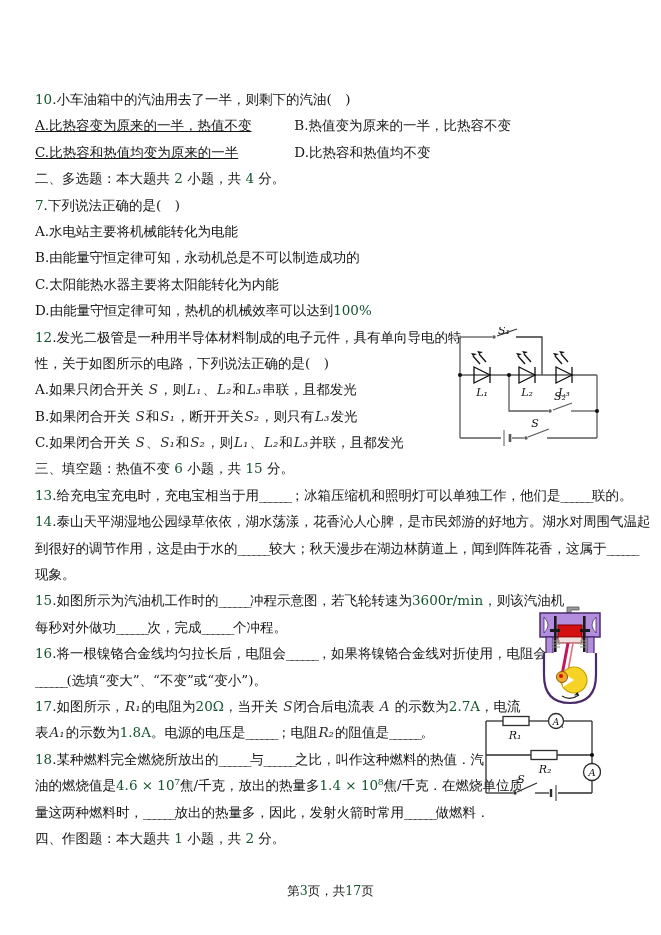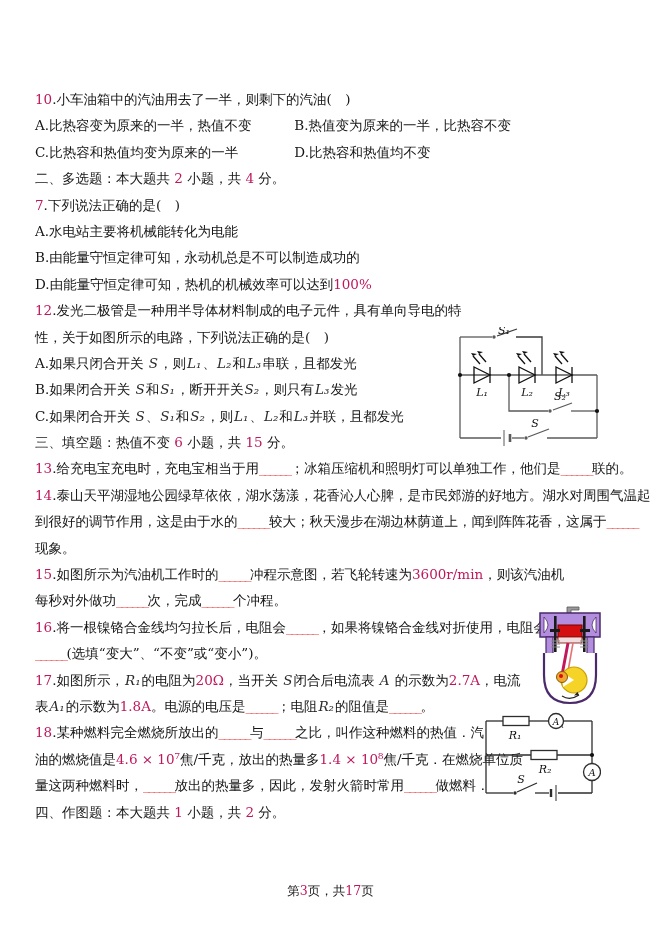--- a/index.html
+++ b/index.html
@@ -4,24 +4,24 @@
 <style>
   html,body{margin:0;padding:0;}
   body{
     width:661px;height:935px;background:#ffffff;overflow:hidden;position:relative;
     font-family:"DejaVu Serif","Liberation Serif",serif;
     font-size:13.5px;color:#151515;
   }
   .content{position:absolute;left:35px;top:86px;width:610px;}
   .line{height:26.4px;line-height:26.4px;white-space:nowrap;}
   .sec{font-weight:normal;}
-  .col1{display:inline-block;width:255px;}
-  .n{font-family:"DejaVu Serif","Liberation Serif",serif;color:#be185d;}
+  .col1{display:inline-block;width:255px;text-decoration:underline;}
+  .n{font-family:"DejaVu Serif","Liberation Serif",serif;color:#14532d;}
   .v{font-family:"DejaVu Serif","Liberation Serif",serif;font-style:italic;color:#2b2b2b;padding:0 1px;}
-  .bl{letter-spacing:-1.5px;color:#ef4444;}
+  .bl{letter-spacing:-1.5px;color:#000000;}
   .diagram{position:absolute;}
   #led-circuit{left:454px;top:327px;}
   #engine{left:536px;top:603px;}
   #ammeter-circuit{left:481px;top:712px;}
   .footer{position:absolute;left:0;top:883px;width:661px;text-align:center;font-size:12.5px;color:#1a1a1a;}
   svg text{font-family:"DejaVu Serif","Liberation Serif",serif;}
 </style>
 </head>
 <body>
 
@@ -32,20 +32,21 @@
     <span><span>B.热值变为原来的一半，比热容不变</span></span>
   </div>
   <div class="line">
     <span class="col1"><span>C.比热容和热值均变为原来的一半</span></span>
     <span><span>D.比热容和热值均不变</span></span>
   </div>
   <div class="line sec"><span>二、多选题：本大题共 </span><span class="n">2</span><span> 小题，共 </span><span class="n">4</span><span> 分。</span></div>
   <div class="line"><span class="n">7</span><span>.下列说法正确的是(　)</span></div>
   <div class="line"><span>A.水电站主要将机械能转化为电能</span></div>
   <div class="line"><span>B.由能量守恒定律可知，永动机总是不可以制造成功的</span></div>
+  <div class="line"><span>C.太阳能热水器主要将太阳能转化为内能</span></div>
   <div class="line"><span>D.由能量守恒定律可知，热机的机械效率可以达到</span><span class="n">100%</span></div>
   <div class="line"><span class="n">12</span><span>.发光二极管是一种用半导体材料制成的电子元件，具有单向导电的特</span></div>
   <div class="line"><span>性，关于如图所示的电路，下列说法正确的是(　)</span></div>
   <div class="line"><span>A.如果只闭合开关 </span><span class="v">S</span><span>，则</span><span class="v">L₁</span><span>、</span><span class="v">L₂</span><span>和</span><span class="v">L₃</span><span>串联，且都发光</span></div>
   <div class="line"><span>B.如果闭合开关 </span><span class="v">S</span><span>和</span><span class="v">S₁</span><span>，断开开关</span><span class="v">S₂</span><span>，则只有</span><span class="v">L₃</span><span>发光</span></div>
   <div class="line"><span>C.如果闭合开关 </span><span class="v">S</span><span>、</span><span class="v">S₁</span><span>和</span><span class="v">S₂</span><span>，则</span><span class="v">L₁</span><span>、</span><span class="v">L₂</span><span>和</span><span class="v">L₃</span><span>并联，且都发光</span></div>
   <div class="line sec"><span>三、填空题：热值不变 </span><span class="n">6</span><span> 小题，共 </span><span class="n">15</span><span> 分。</span></div>
   <div class="line"><span class="n">13</span><span>.给充电宝充电时，充电宝相当于用</span><span class="bl">______</span><span>；冰箱压缩机和照明灯可以单独工作，他们是</span><span class="bl">______</span><span>联的。</span></div>
   <div class="line"><span class="n">14</span><span>.泰山天平湖湿地公园绿草依依，湖水荡漾，花香沁人心脾，是市民郊游的好地方。湖水对周围气温起</span></div>
   <div class="line"><span>到很好的调节作用，这是由于水的</span><span class="bl">______</span><span>较大；秋天漫步在湖边林荫道上，闻到阵阵花香，这属于</span><span class="bl">______</span></div>

